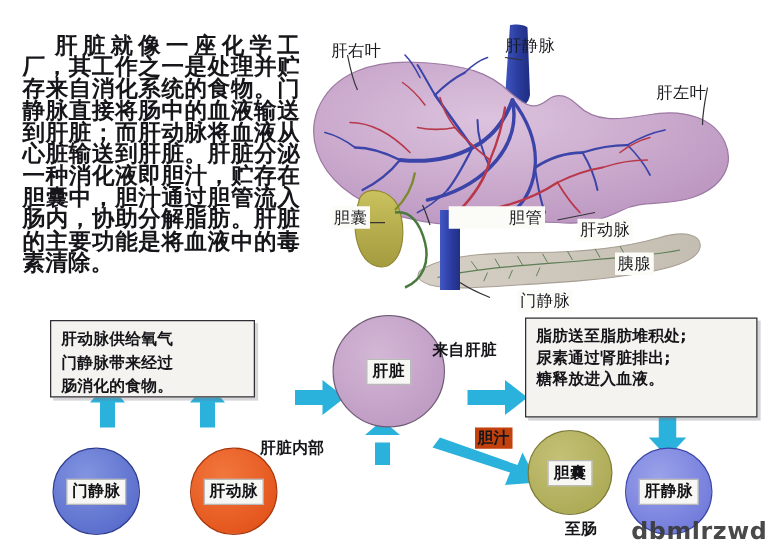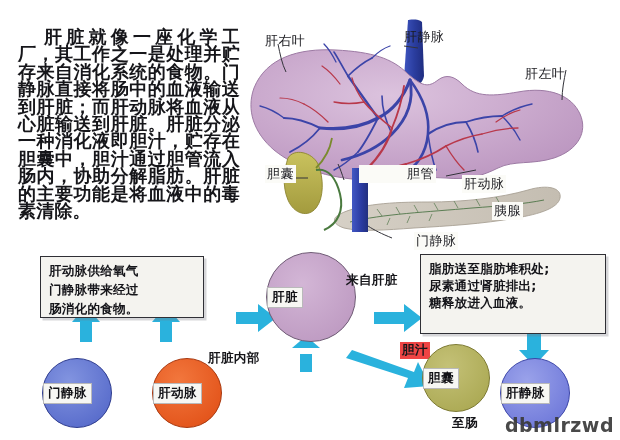--- a/index.html
+++ b/index.html
@@ -34,21 +34,21 @@
   .fbox{
     position:absolute;background:#f4f3ef;
     border:1.6px solid #2f2f35;
     box-shadow:2.5px 2.5px 0 rgba(120,120,130,.30);
     font-size:12.6px;line-height:17px;font-weight:bold;
     color:#15151a;padding:5px 7px 4px 8px;
     box-sizing:border-box;letter-spacing:.2px;
   }
   .circ{
     position:absolute;border-radius:50%;
-    display:flex;align-items:center;
+    display:flex;align-items:center;justify-content:center;
   }
   .circ .cap{
     background:#f7f7f3;padding:1px 4px;
     font-size:12.6px;font-weight:bold;color:#121216;
     white-space:nowrap;letter-spacing:.3px;
     border:.5px solid rgba(70,70,80,.35);
   }
   .flab{
     position:absolute;font-size:12.6px;font-weight:bold;
     color:#16161a;white-space:nowrap;letter-spacing:.3px;
@@ -218,21 +218,21 @@
 
   <div class="abs flab" style="left:208px;top:350px;">肝脏内部</div>
 
   <div class="circ" style="left:266px;top:252px;width:88px;height:88px;
        background:radial-gradient(circle at 40% 35%,#d3b6d6,#b994bd);
        border:1.4px solid #6f5b75;">
     <span class="cap">肝脏</span>
   </div>
 
   <div class="abs flab" style="left:346px;top:272px;">来自肝脏</div>
-  <div class="abs flab" style="left:400px;top:342px;background:#ef4444;padding:0 2px;">胆汁</div>
+  <div class="abs flab" style="left:380px;top:342px;background:#c2410c;padding:0 2px;">胆汁</div>
   <div class="abs flab" style="left:452px;top:415px;">至肠</div>
 
   <div class="circ" style="left:42px;top:358px;width:68px;height:68px;
        background:radial-gradient(circle at 38% 32%,#8294e0,#4e62c6);
        border:1.6px solid #2c3a8e;">
     <span class="cap">门静脉</span>
   </div>
 
   <div class="circ" style="left:152px;top:358px;width:68px;height:68px;
        background:radial-gradient(circle at 38% 32%,#f2773d,#df4b12);

